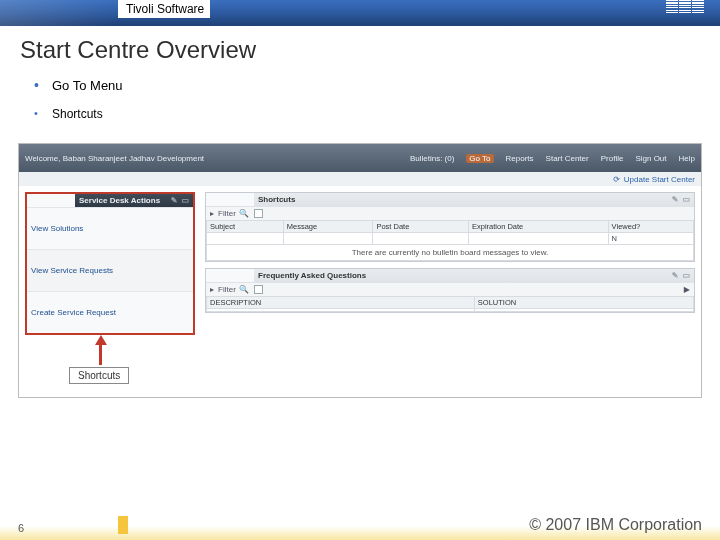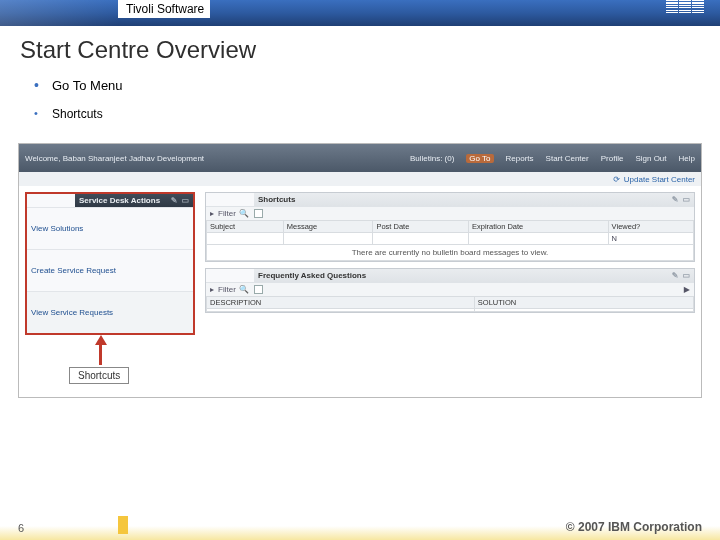--- a/index.html
+++ b/index.html
@@ -54,21 +54,21 @@
   .arrow { position:absolute; left:70px; top:-6px; width:0; height:0; }
   .arrow::before { content:""; position:absolute; left:4px; top:8px; width:3px; height:22px; background:#c0392b; }
   .arrow::after { content:""; position:absolute; left:0; top:0; border-left:6px solid transparent; border-right:6px solid transparent; border-bottom:10px solid #c0392b; }
   .arrow-label { position:absolute; left:44px; top:26px; border:1px solid #888; background:#fff; padding:2px 8px; font-size:10px; color:#333; }
 
   
   .footer { position:absolute; left:0; right:0; bottom:0; height:30px; display:flex; align-items:flex-end; padding:0 18px 6px; }
   .footer::before { content:""; position:absolute; left:0; right:0; bottom:0; height:14px; background:linear-gradient(to top,#f7e7a1,#fff); z-index:-1; }
   .yellow-block { position:absolute; left:118px; bottom:6px; width:10px; height:18px; background:#f5c63d; }
   .pagenum { font-size:11px; color:#555; }
-  .copyright { margin-left:auto; font-size:12px; color:#555;font-weight:bold; }
+  .copyright { margin-left:auto; font-size:16px; color:#555; }
 </style>
 </head>
 <body>
 
 <div class="top-banner">
   <div class="brand-bar">Tivoli Software</div>
   <div class="ibm-logo">
       <span></span>
       <span></span>
       <span></span>
@@ -104,22 +104,22 @@
     <div class="col-left">
       <div class="panel highlight">
         <div class="panel-head">
           <span>Service Desk Actions</span>
           <span class="tools">
             <span>✎</span>
             <span>▭</span>
           </span>
         </div>
         <div class="panel-row">View Solutions</div>
+        <div class="panel-row dark">View Service Requests</div>
         <div class="panel-row">Create Service Request</div>
-        <div class="panel-row dark">View Service Requests</div>
       </div>
       <div class="arrow-wrap">
         <div class="arrow"></div>
         <div class="arrow-label">Shortcuts</div>
       </div>
     </div>
 
     <div class="col-right">
 
       <div class="panel">

